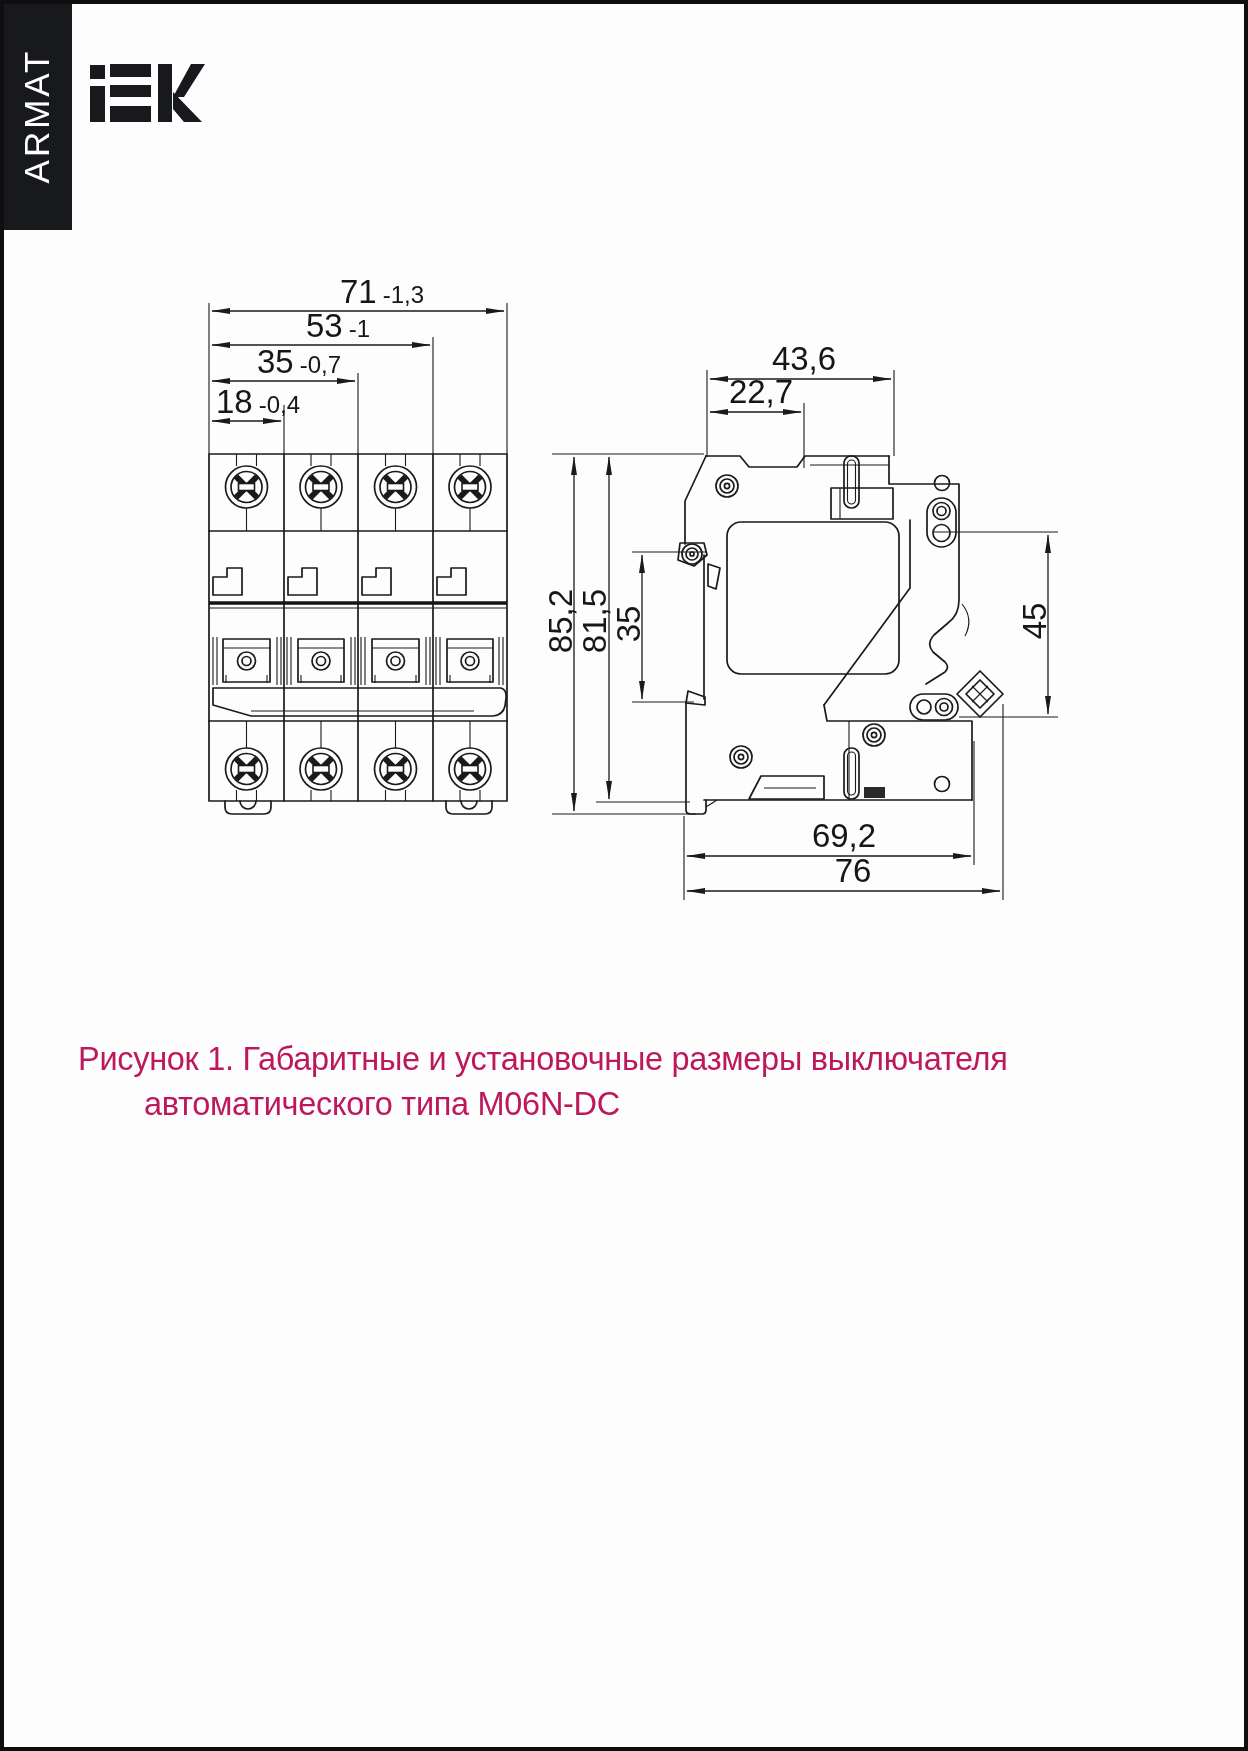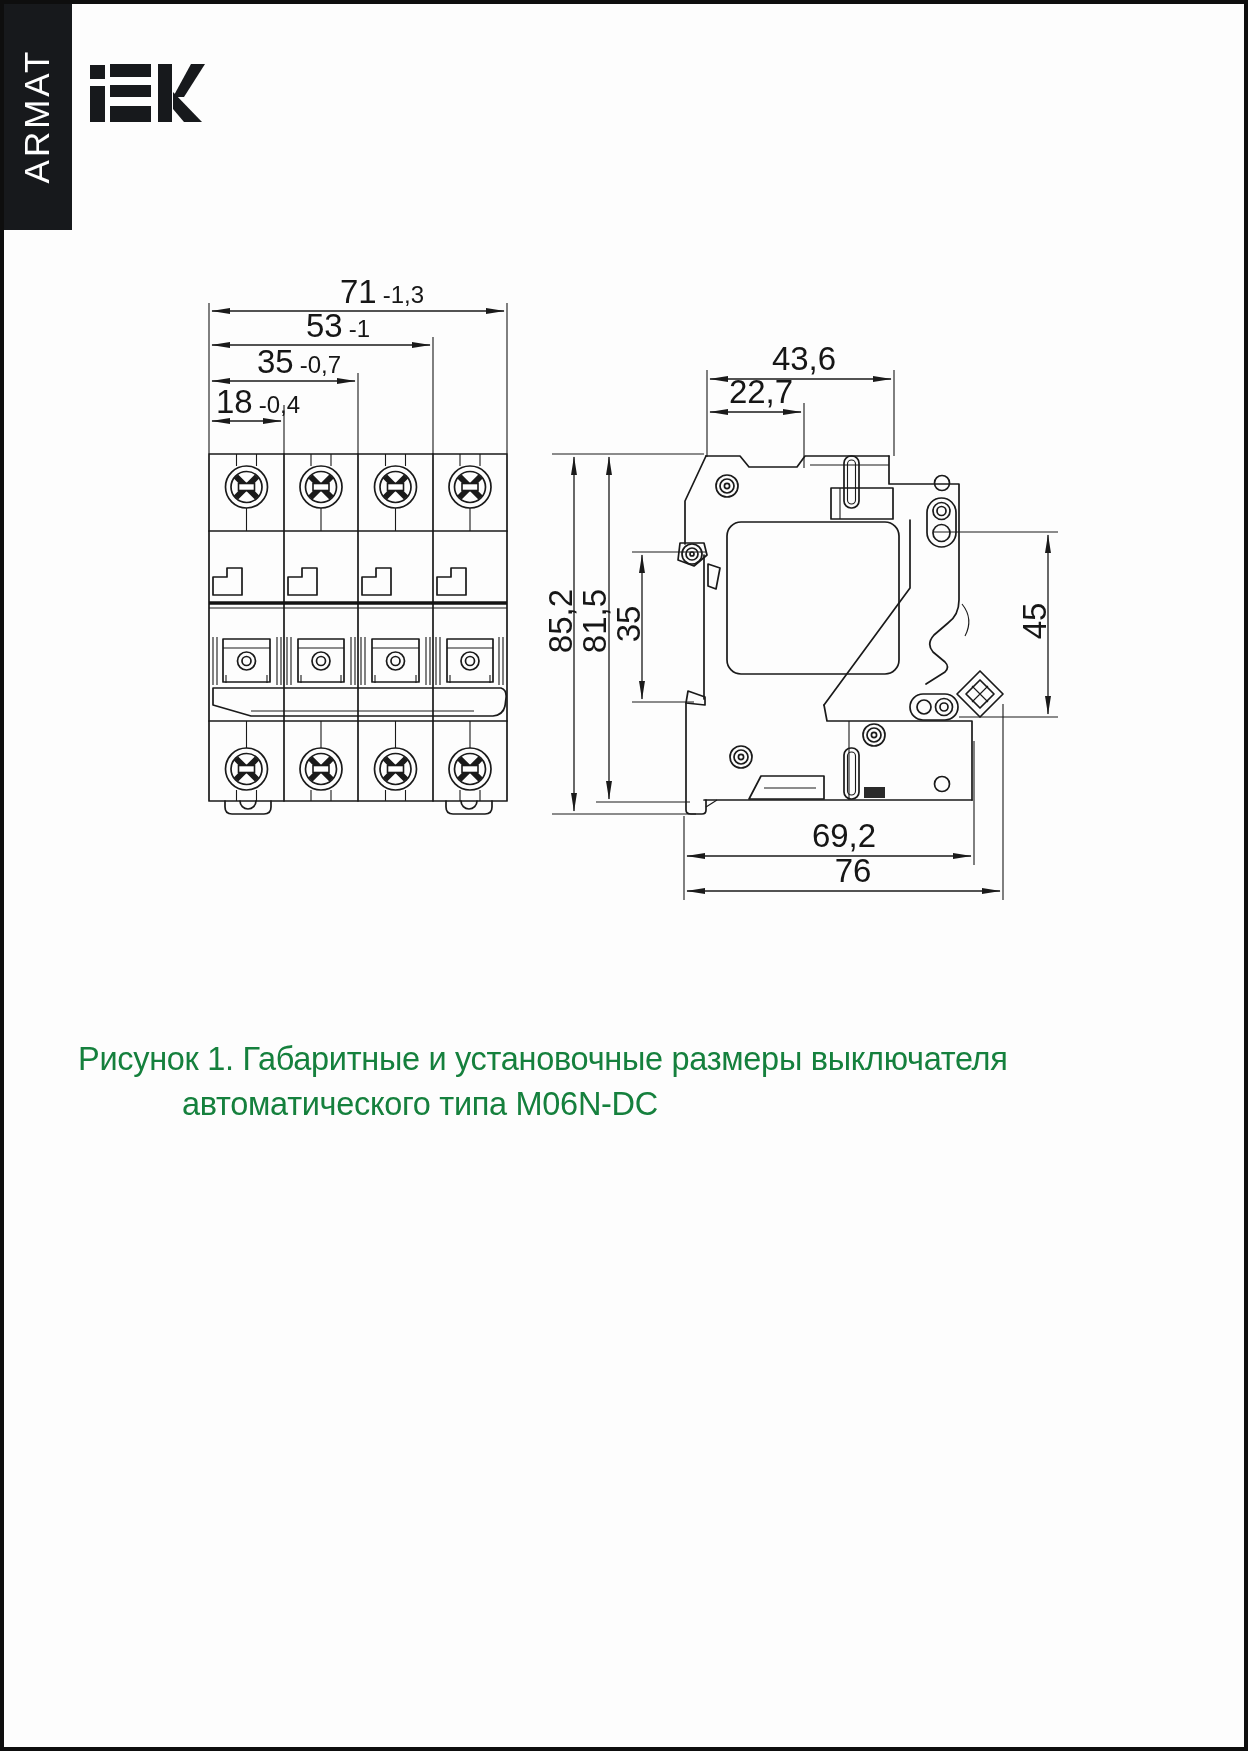--- a/index.html
+++ b/index.html
@@ -12,23 +12,23 @@
         color:#fff;font-size:35px;letter-spacing:3px;font-weight:400;}
   .logo{position:absolute;left:84px;top:57px;}
   .drawing{position:absolute;left:0;top:0;}
   .ln{stroke:#1a1a1a;fill:none;stroke-width:1.7;stroke-linejoin:round;stroke-linecap:round;}
   .thin{stroke:#1a1a1a;fill:none;stroke-width:1.1;}
   .dim{stroke:#1a1a1a;fill:none;stroke-width:1.3;}
   .thk{stroke:#141414;fill:none;stroke-width:3.4;}
   text{fill:#161616;font-family:"Liberation Sans",sans-serif;}
   .dt{font-size:33px;}
   .ds{font-size:24px;}
-  .caption{position:absolute;left:74px;top:1033px;font-size:32.5px;color:#15803d;
+  .caption{position:absolute;left:74px;top:1033px;font-size:32.5px;color:#be185d;
            letter-spacing:-0.3px;line-height:45px;}
-  .cap2{margin-left:104px;}
+  .cap2{margin-left:66px;}
 </style>
 </head>
 <body>
 
 <div class="page">
 
   <div class="brand-bar">
     <span>ARMAT</span>
   </div>
 

